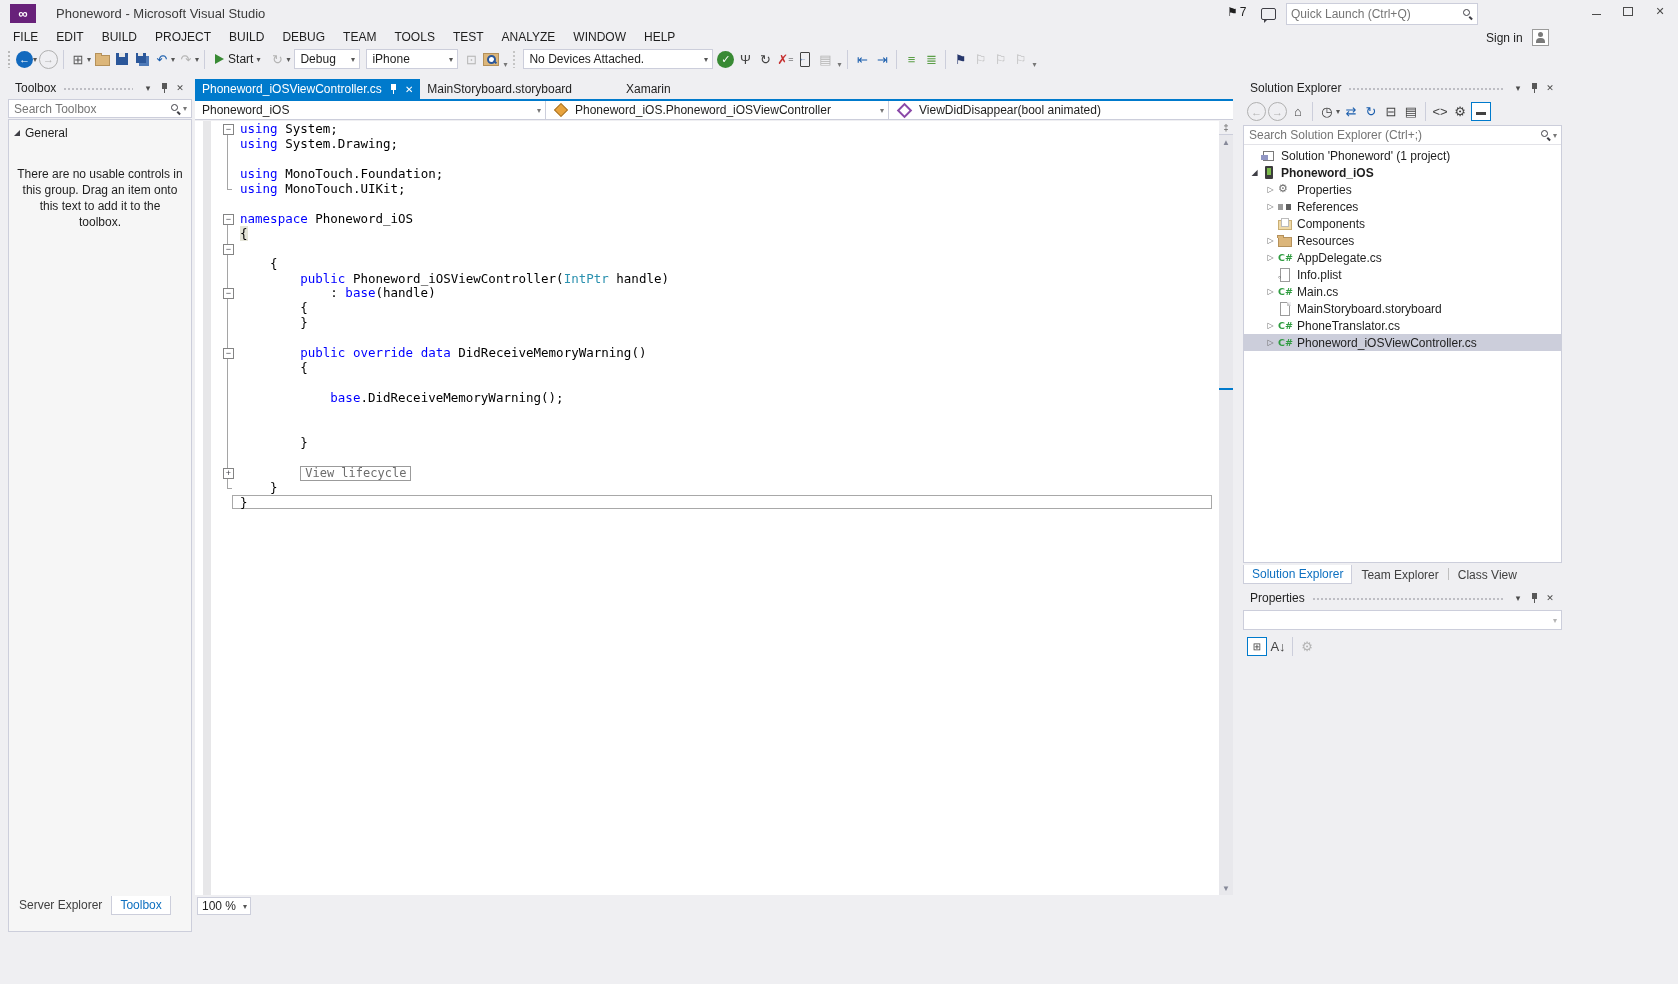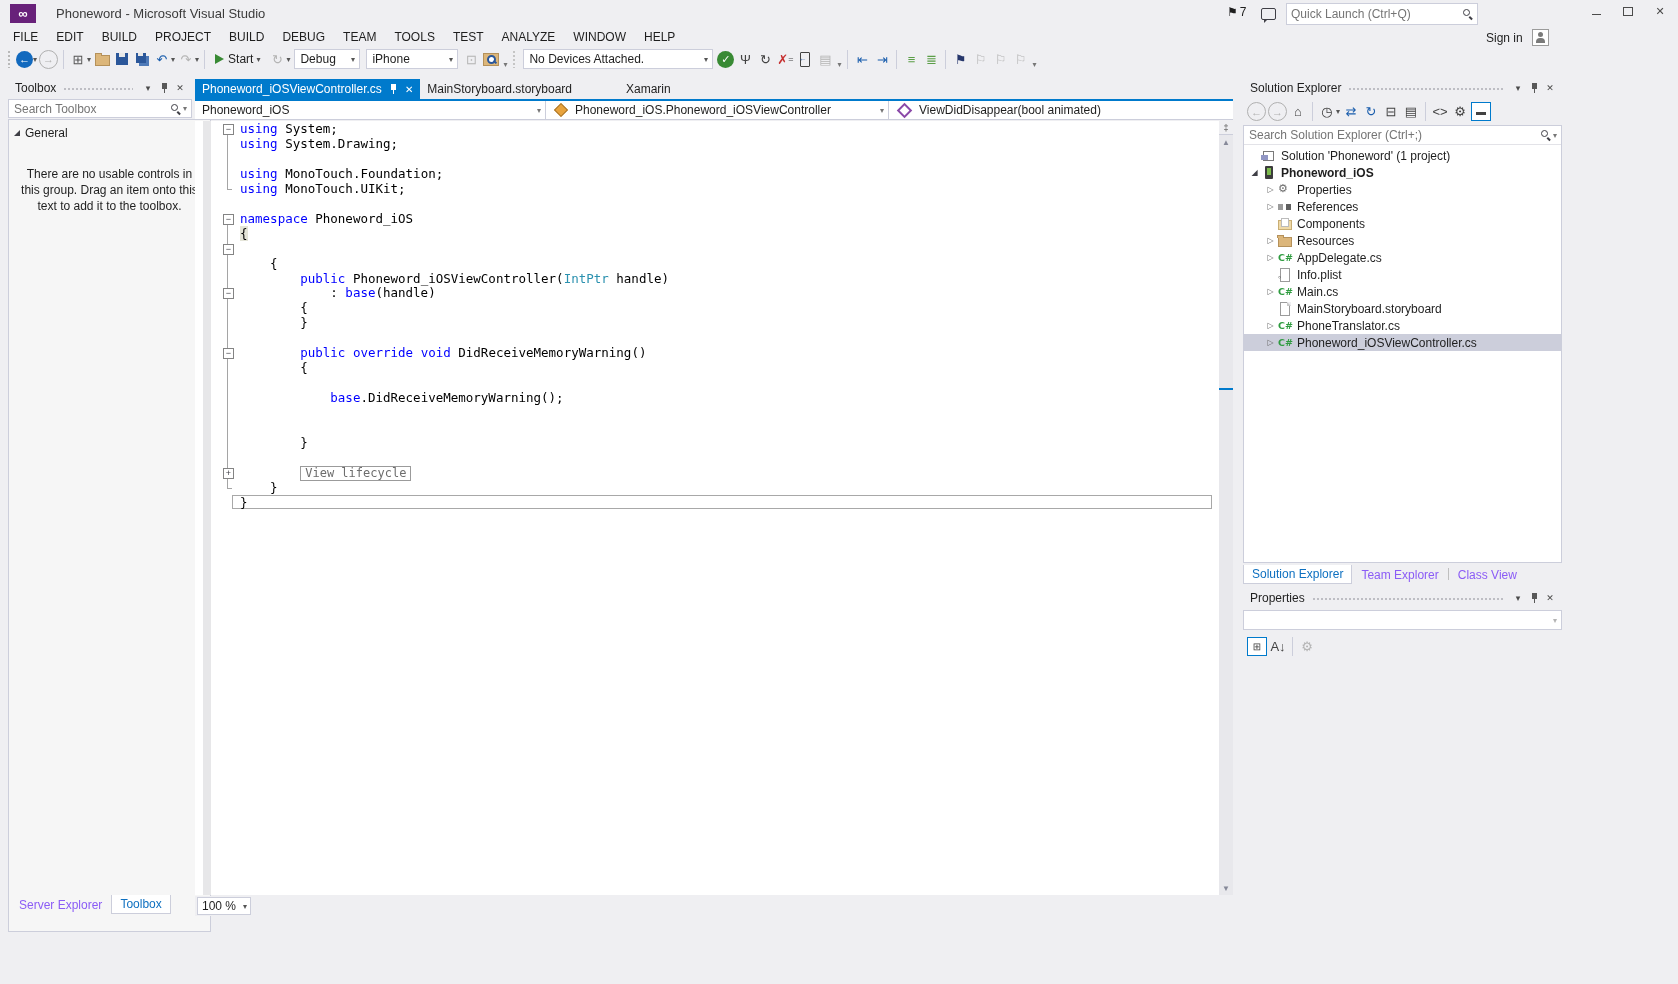--- a/index.html
+++ b/index.html
@@ -71,26 +71,26 @@
   .ph-title{margin-right:7px;white-space:nowrap;}
   .ph-dots{flex:1;height:5px;margin:2px 7px 0 0;background-image:radial-gradient(circle,#BEBEC4 0.9px,transparent 1.1px);background-size:4px 4px;}
   .ph-btn{width:16px;height:16px;display:flex;align-items:center;justify-content:center;color:#4B4B4B;font-size:9px;}
   .searchbox{background:#fff;border:1px solid #CCCEDB;display:flex;align-items:center;box-sizing:border-box;}
   .searchbox input{flex:1;border:none;outline:none;background:transparent;font-family:"Liberation Sans",sans-serif;font-size:12px;color:#6D6D6D;padding:0 5px;min-width:0;}
   .sb-dd{font-size:8px;color:#777;padding:0 4px 0 1px;}
 
   
   #toolbox-panel{left:8px;top:78px;width:184px;height:840px;}
   #toolbox-search{position:absolute;left:0;top:21px;width:184px;height:19px;}
-  #toolbox-content{position:absolute;left:0;top:41px;width:203px;height:813px;background:#F6F6F6;border:1px solid #CCCEDB;box-sizing:border-box;}
+  #toolbox-content{position:absolute;left:0;top:41px;width:184px;height:813px;background:#F6F6F6;border:1px solid #CCCEDB;box-sizing:border-box;}
   #toolbox-group{display:flex;align-items:center;gap:5px;padding:6px 0 0 5px;color:#1E1E1E;}
   .tri-exp-dark{width:0;height:0;border-bottom:6px solid #3F3F46;border-left:6px solid transparent;}
   #toolbox-empty{margin:26px 8px 0 8px;text-align:center;line-height:16px;color:#1E1E1E;}
   .dock-tabs{position:absolute;display:flex;align-items:flex-start;height:20px;}
-  .dock-tab{padding:1px 8px 0 8px;line-height:17px;color:#8b5cf6;border:1px solid transparent;}
+  .dock-tab{padding:1px 8px 0 8px;line-height:17px;color:#404040;border:1px solid transparent;}
   .dock-tab.active{background:#fff;border:1px solid #CCCEDB;border-top:none;color:#0E70C0;}
   .dock-sep{width:1px;height:12px;background:#BFBFBF;margin-top:3px;}
 
   
   #editor-tabs{left:195px;top:79px;height:20px;display:flex;align-items:stretch;}
   .etab{display:flex;align-items:center;gap:7px;padding:0 7px;white-space:nowrap;}
   .etab.active{background:#007ACC;color:#fff;}
   .etab .closex{font-size:10px;}
   #tab-underline{left:195px;top:99px;width:1038px;height:2px;background:#007ACC;}
   #navbar{left:195px;top:101px;width:1038px;height:19px;background:#fff;border-bottom:1px solid #CCCEDB;display:flex;box-sizing:border-box;}
@@ -324,21 +324,21 @@
         <span class="sb-dd">▾</span>
     </div>
     <div id="toolbox-content">
       <div id="toolbox-group">
         <span class="tri-exp-dark"></span>
         <span>General</span>
       </div>
       <div id="toolbox-empty">There are no usable controls in this group. Drag an item onto this text to add it to the toolbox.</div>
     </div>
   </div>
-  <div class="dock-tabs" style="left:10px;top:895px;" id="toolbox-tabs">
+  <div class="dock-tabs" style="left:10px;top:895px;align-items:center;" id="toolbox-tabs">
       <div class="dock-tab">Server Explorer</div>
       <div class="dock-tab active">Toolbox</div>
     </div>
 
   <div id="editor-tabs" class="abs">
       <div class="etab active">
         <span>Phoneword_iOSViewController.cs</span>
         <span class="i-pin white"></span>
         <span class="closex">✕</span>
       </div>
@@ -380,21 +380,21 @@
       <pre class="codeline" style="top: 104.65px;"><span class="tok-b">{</span></pre>
       <div class="fold" style="top: 122.6px;">−</div>
       <pre class="codeline" style="top: 134.55px;"><span class="tok-p">    {</span></pre>
       <pre class="codeline" style="top: 149.5px;"><span class="tok-p">        </span><span class="tok-k">public</span><span class="tok-p"> Phoneword_iOSViewController(</span><span class="tok-t">IntPtr</span><span class="tok-p"> handle)</span></pre>
       <div class="fold" style="top: 167.45px;">−</div>
       <pre class="codeline" style="top: 164.45px;"><span class="tok-p">            : </span><span class="tok-k">base</span><span class="tok-p">(handle)</span></pre>
       <pre class="codeline" style="top: 179.4px;"><span class="tok-p">        {</span></pre>
       <pre class="codeline" style="top: 194.35px;"><span class="tok-p">        }</span></pre>
       <pre class="codeline" style="top: 209.3px;"></pre>
       <div class="fold" style="top: 227.25px;">−</div>
-      <pre class="codeline" style="top: 224.25px;"><span class="tok-p">        </span><span class="tok-k">public</span><span class="tok-p"> </span><span class="tok-k">override</span><span class="tok-p"> </span><span class="tok-k">void</span><span class="tok-p"> DidReceiveMemoryWarning()</span></pre>
+      <pre class="codeline" style="top: 224.25px;"><span class="tok-p">        </span><span class="tok-k">public</span><span class="tok-p"> </span><span class="tok-k">override</span><span class="tok-p"> </span><span class="tok-k">data</span><span class="tok-p"> DidReceiveMemoryWarning()</span></pre>
       <pre class="codeline" style="top: 239.2px;"><span class="tok-p">        {</span></pre>
       <pre class="codeline" style="top: 269.1px;"><span class="tok-p">            </span><span class="tok-k">base</span><span class="tok-p">.DidReceiveMemoryWarning();</span></pre>
       <pre class="codeline" style="top: 284.05px;"></pre>
       <pre class="codeline" style="top: 299px;"><span class="tok-p">            </span></pre>
       <pre class="codeline" style="top: 313.95px;"><span class="tok-p">        }</span></pre>
       <pre class="codeline" style="top: 328.9px;"></pre>
       <div class="fold" style="top: 346.85px;">+</div>
       <pre class="codeline" style="top: 343.85px;"><span class="tok-p">        </span><span class="collapsed-box">View lifecycle</span></pre>
       <pre class="codeline" style="top: 358.8px;"><span class="tok-p">    }</span></pre>
       <div class="cur-line-box" style="top: 374.25px;"></div>

